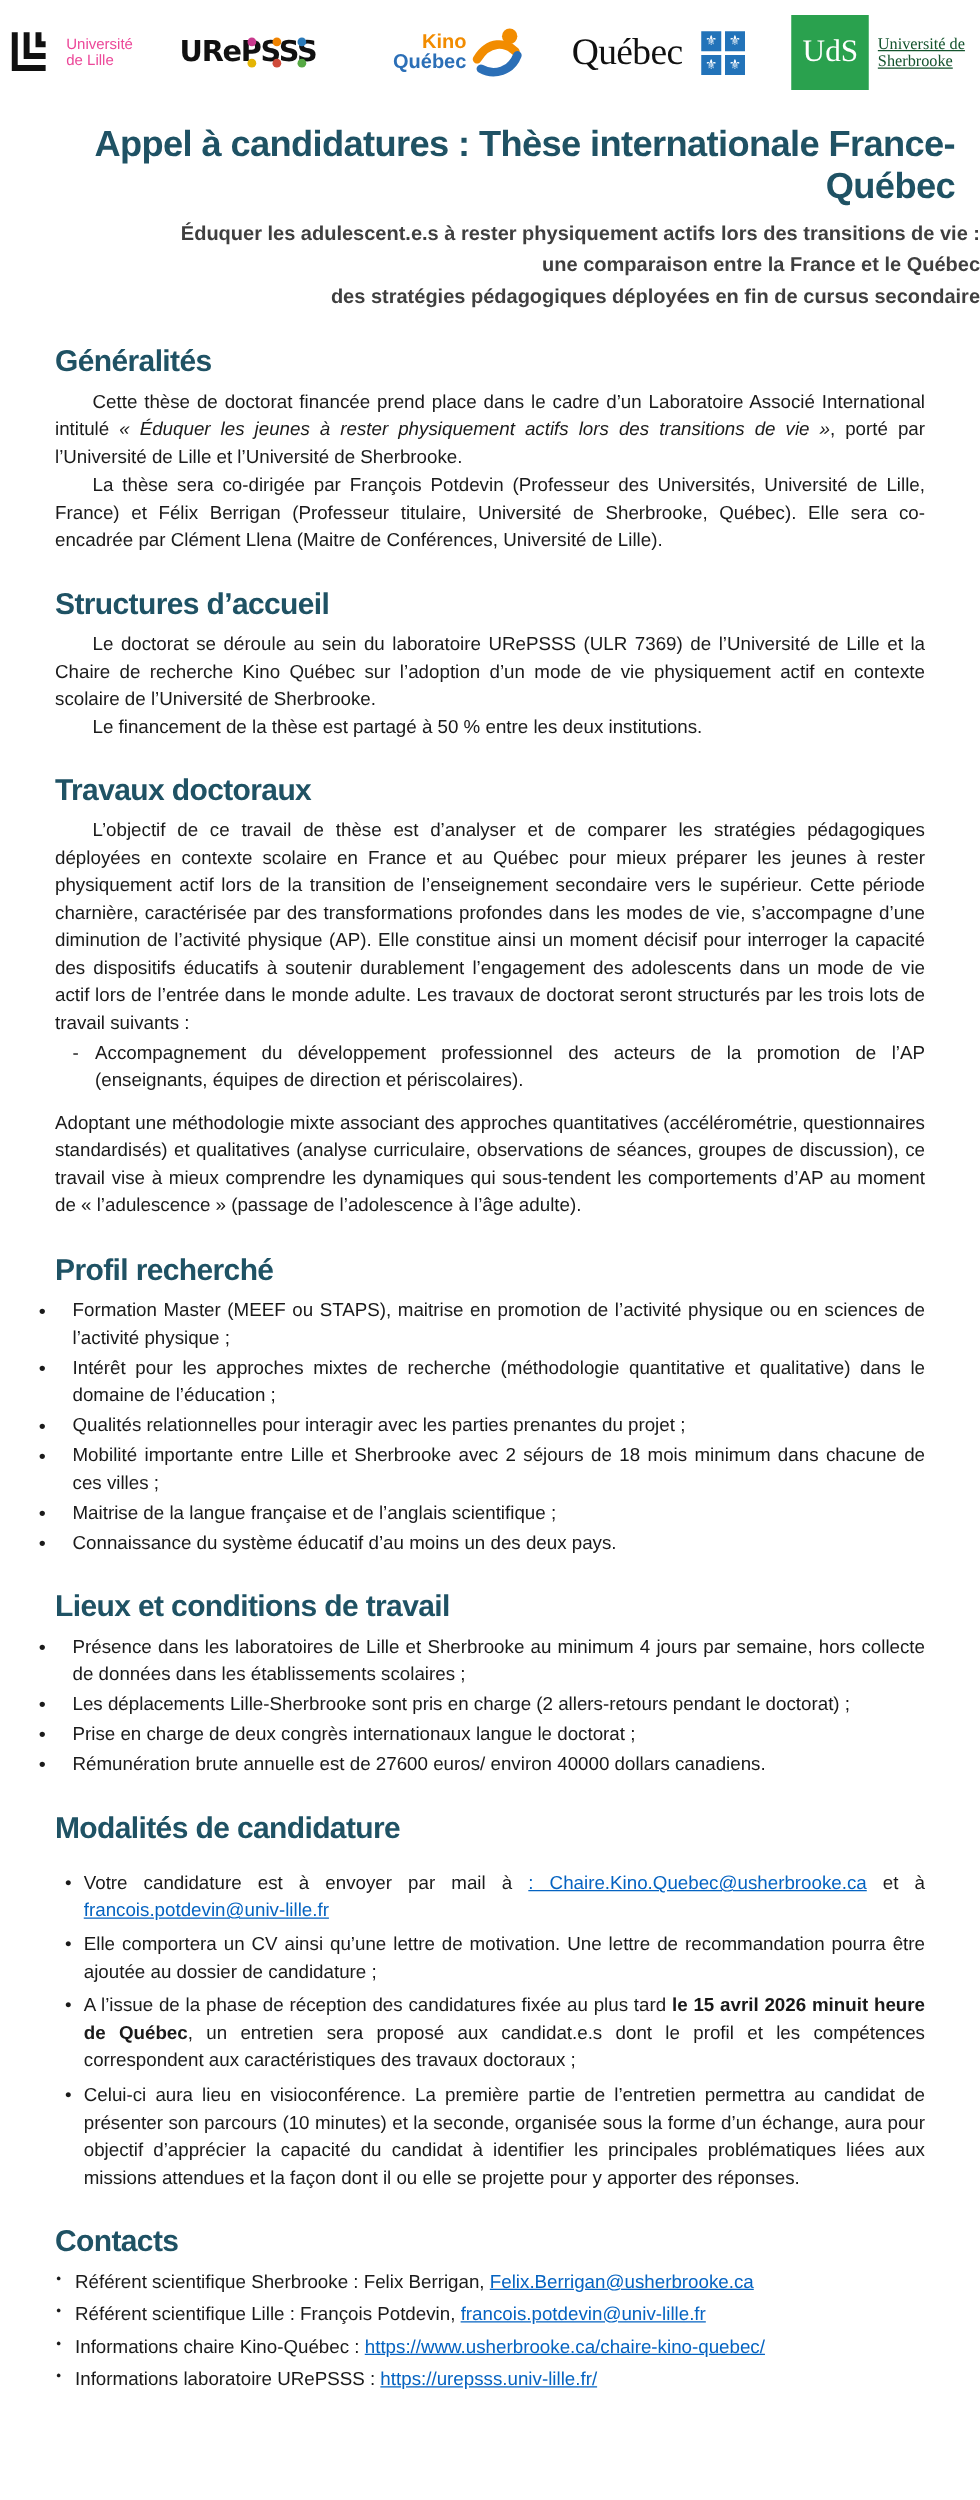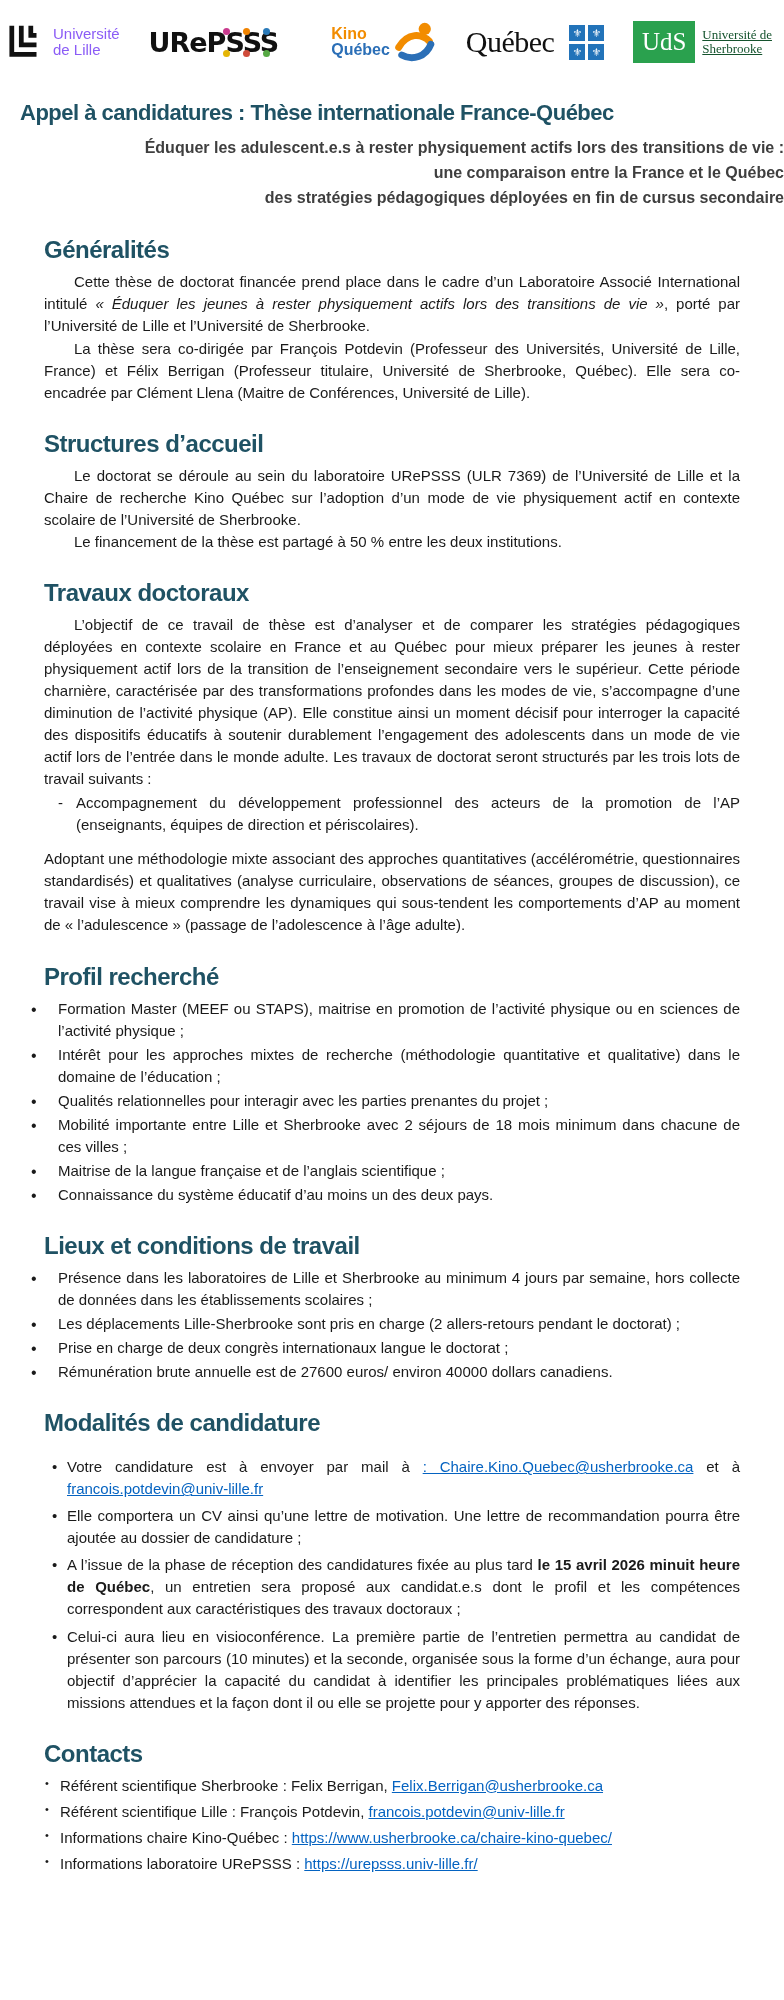--- a/index.html
+++ b/index.html
@@ -3,45 +3,45 @@
 <meta charset="utf-8">
 <style>
   html,body{margin:0;padding:0;background:#ffffff;}
   body{width:784px;font-family:"Liberation Sans",sans-serif;color:#1a1a1a;}
   .page{width:784px;box-sizing:border-box;background:#fff;min-height:2000px;}
 
   
   .logos{display:flex;align-items:center;justify-content:space-between;padding:14px 12px 0 8px;height:56px;}
   .logo{display:flex;align-items:center;gap:7px;}
   
-  .lille-text{font-size:15px;line-height:1.05;font-weight:500;color:#8b5cf6;}
+  .lille-text{font-size:12px;line-height:1.05;font-weight:500;color:#ec4899;}
   
-  .urepsss{position:relative;font-weight:800;font-size:27px;letter-spacing:-1px;color:#111;font-family:"DejaVu Sans",sans-serif;padding-right:4px;}
+  .urepsss{position:relative;font-weight:800;font-size:23px;letter-spacing:-1px;color:#111;font-family:"DejaVu Sans",sans-serif;padding-right:4px;}
   .dot{position:absolute;width:7px;height:7px;border-radius:50%;}
   .dot.d1{background:#c93a8e;top:1px;right:52px;}
   .dot.d2{background:#f08300;top:1px;right:32px;}
   .dot.d3{background:#2a7ab9;top:1px;right:12px;}
   .dot.d4{background:#e4b505;bottom:1px;right:52px;}
   .dot.d5{background:#cf4b3a;bottom:1px;right:32px;}
   .dot.d6{background:#56a944;bottom:1px;right:12px;}
   
-  .kino-texts{text-align:left;font-weight:bold;line-height:1.02;margin-right:-6px;margin-left:20px;}
+  .kino-texts{text-align:right;font-weight:bold;line-height:1.02;margin-right:-6px;margin-left:20px;}
   .kino-line1{color:#f28c00;font-size:16px;}
   .kino-line2{color:#2b6fb7;font-size:16px;}
   
   .quebec-word{font-family:"Liberation Serif",serif;font-size:30px;color:#111;letter-spacing:-0.5px;}
   .flag{display:grid;grid-template-columns:16px 16px;grid-template-rows:16px 16px;gap:3px;margin-left:8px;}
   .flag .sq{background:#2273b9;color:#fff;font-size:11px;line-height:16px;text-align:center;}
   
-  .uds-badge{background:#2aa14e;color:#fff;width:62px;height:42px;display:flex;align-items:center;justify-content:center;
+  .uds-badge{background:#2aa14e;color:#fff;width:62px;height:60px;display:flex;align-items:center;justify-content:center;
              font-family:"Liberation Serif",serif;font-size:25px;}
   .uds-text{font-family:"Liberation Serif",serif;font-size:13px;line-height:1.1;color:#14532d;text-decoration:underline;}
 
   
-  .title{ text-align:left;color:#1f5264;font-weight:bold;font-size:22px;letter-spacing:-0.5px;margin:30px 20px 10px;}
+  .title{ text-align:right;color:#1f5264;font-weight:bold;font-size:29px;letter-spacing:-0.5px;margin:30px 20px 10px;}
   .subtitle{text-align:right;color:#3f3f3f;font-weight:bold;font-size:16px;line-height:1.55;}
 
   
   .content{padding:0 44px 24px 44px;}
   h2{color:#1f5264;font-size:24px;font-weight:bold;letter-spacing:-0.5px;margin:26px 0 7px 0;}
   p{margin:0;text-align:justify;font-size:15px;line-height:1.47;}
   .ind{text-indent:30px;}
   em{font-style:italic;}
   b{font-weight:bold;}
   a.lnk{color:#0563c1;text-decoration:underline;cursor:pointer;}

